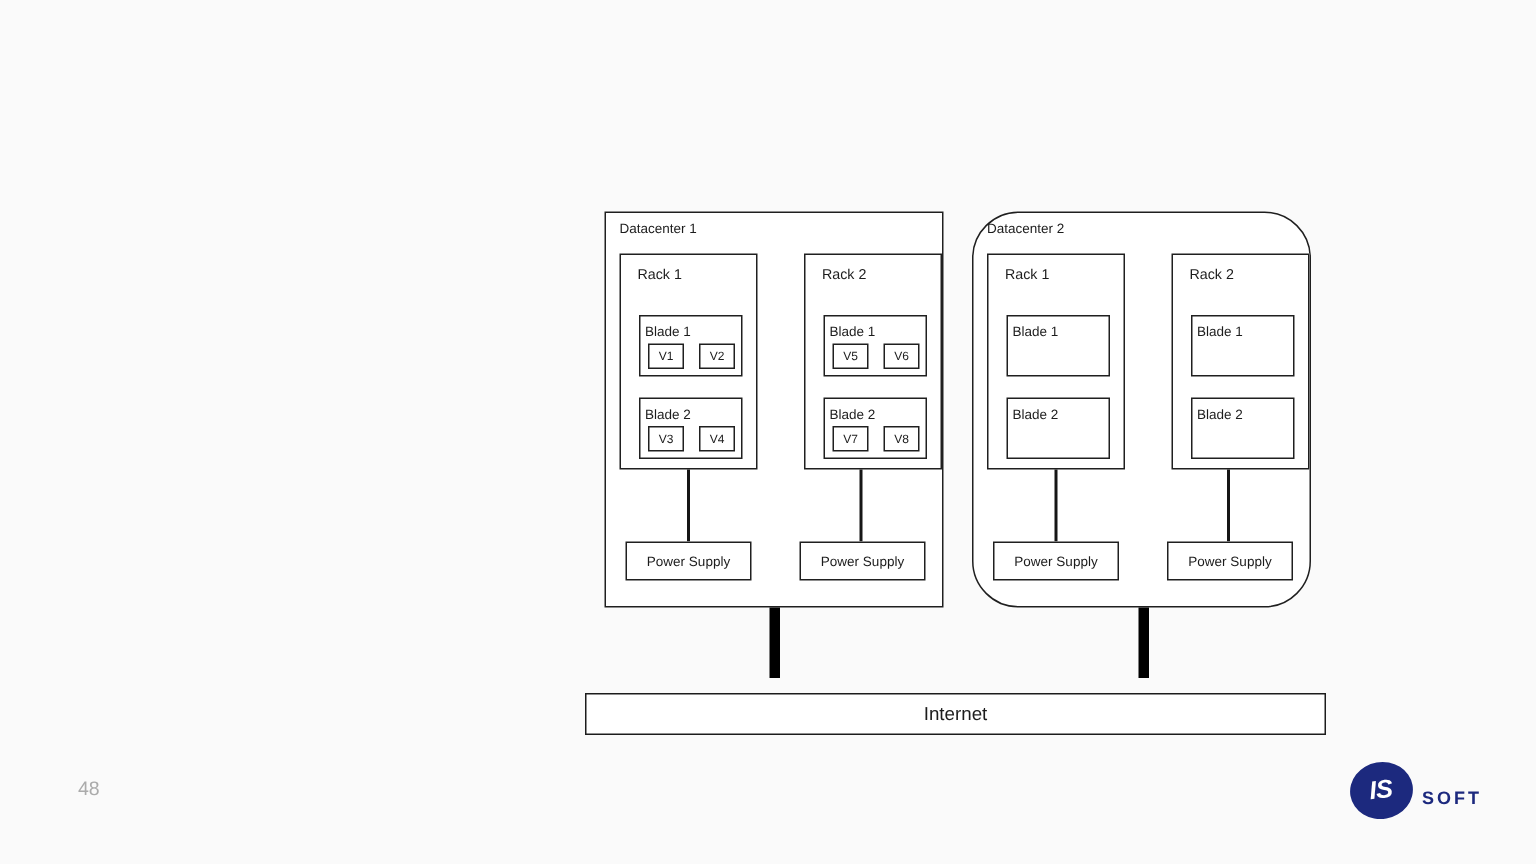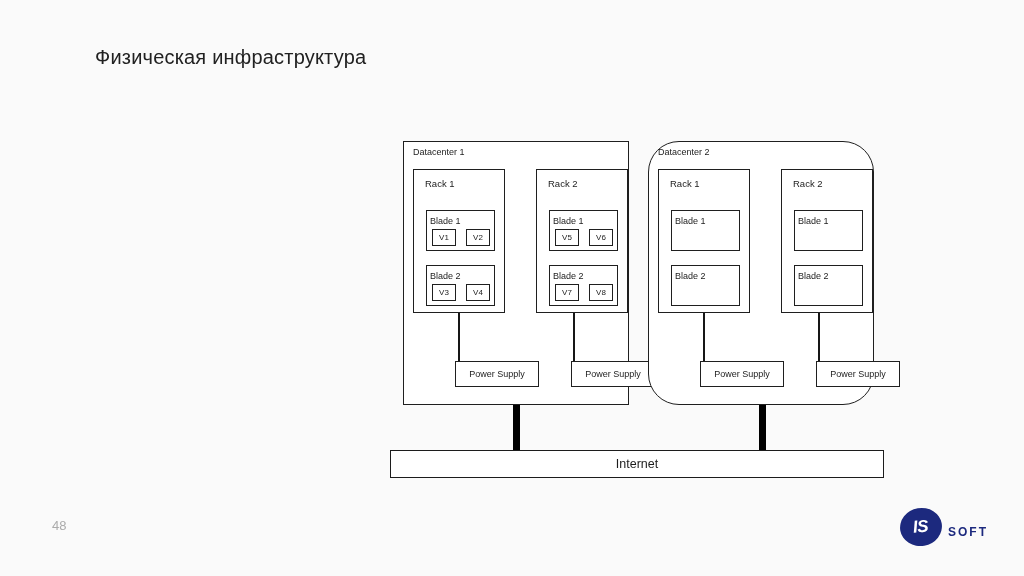--- a/index.html
+++ b/index.html
@@ -99,39 +99,38 @@
     top: 219px;
     width: 84px;
     height: 26px;
     border: 1px solid var(--border);
     background: #fff;
     display: flex;
     align-items: center;
     justify-content: center;
     font-size: 9px;
     white-space: nowrap;
-    margin-left: 38px;
   }
   .ps-left { left: 13px; }
   .ps-right { left: 129px; }
 
   .trunk {
     position: absolute;
     top: 405px;
     width: 7px;
     height: 47px;
     background: #000;
   }
   .trunk-1 { left: 513px; }
   .trunk-2 { left: 759px; }
 
   .internet {
     position: absolute;
     left: 390px;
-    top: 450px;
+    top: 462px;
     width: 494px;
     height: 28px;
     border: 1.5px solid #1c1c1c;
     background: #fff;
     display: flex;
     align-items: center;
     justify-content: center;
     font-size: 12.5px;
   }
 
@@ -171,21 +170,20 @@
     font-weight: 700;
     letter-spacing: 2px;
     color: var(--navy);
   }
 </style>
 </head>
 <body>
 
 <div class="slide">
 
-  <h1 class="title">Физическая инфраструктура</h1>
 
   <div class="diagram">
 
     <div class="dc dc1">
       <div class="dc-label">Datacenter 1</div>
 
       <div class="rack rack-left">
         <div class="rack-label">Rack 1</div>
         <div class="blade b1">
           <div class="blade-label">Blade 1</div>

